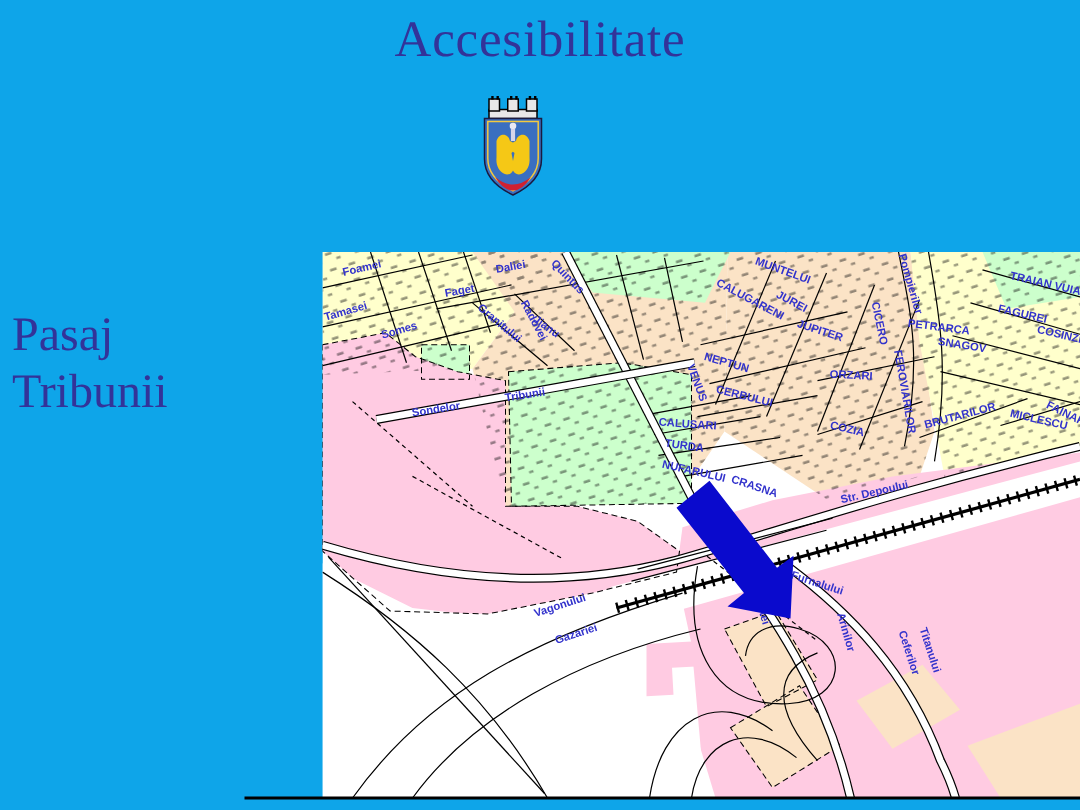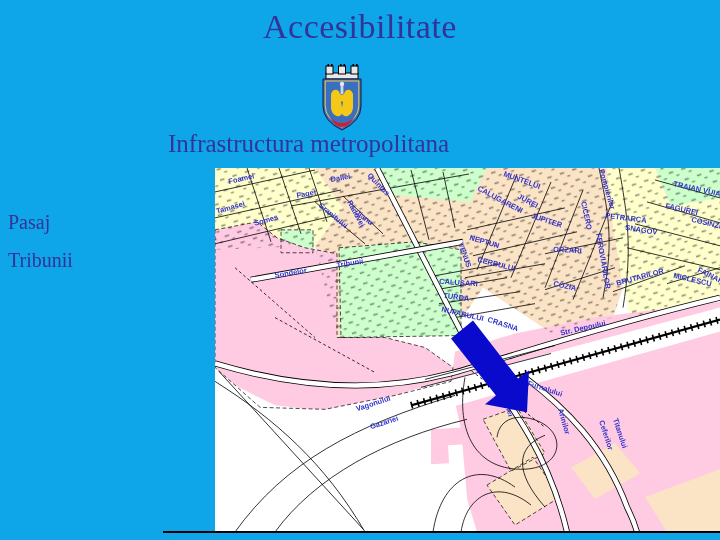--- a/index.html
+++ b/index.html
@@ -7,21 +7,21 @@
     --pink:#FFCBE2; --green:#CCFFCC; --cream:#FFFFCC; --peach:#FBE3C6;
   }
   html,body{margin:0;padding:0;background:#888;}
   .slide{position:relative;width:720px;height:540px;background:#0ea5e9;overflow:hidden;
          font-family:"Liberation Serif",serif;}
   .title{position:absolute;top:8px;left:0;right:0;margin:0;text-align:center;
          font-size:34px;font-weight:400;color:var(--heading);letter-spacing:.5px;}
   .crest{position:absolute;left:317px;top:64px;width:50px;height:69px;}
   .subtitle{position:absolute;left:168px;top:130px;margin:0;font-size:25px;font-weight:400;
             color:var(--heading);}
-  .side-label{position:absolute;left:8px;top:203px;font-size:20px;color:var(--heading);
+  .side-label{position:absolute;left:8px;top:203px;font-size:32px;color:var(--heading);
               line-height:38px;}
   .map{position:absolute;left:215px;top:168px;width:505px;height:364px;}
   .map svg{display:block;width:100%;height:100%;}
   .bottom-rule{position:absolute;left:163px;top:531px;width:557px;height:2px;background:#000;}
 
   .f-pink{fill:var(--pink);} .f-green{fill:var(--green);}
   .f-cream{fill:var(--cream);} .f-peach{fill:var(--peach);}
   .rim{fill:none;stroke:#000;stroke-width:.7;stroke-dasharray:4 2.5;}
   .st{fill:none;stroke:#000;stroke-width:.8;}
   .st-d{fill:none;stroke:#000;stroke-width:.8;stroke-dasharray:3 2.5;}
@@ -59,21 +59,20 @@
         <path d="M8.2,17 H41.8 V41.5 Q41.8,55 25,63.2 Q8.2,55 8.2,41.5 Z" fill="none" stroke="#f3c93f" stroke-width="1"></path>
         <circle cx="25" cy="20" r="2.2" fill="#e8e8f4"></circle>
         <rect x="23.6" y="22" width="2.8" height="8" fill="#d5d5ea"></rect>
         <path d="M14,30 c2,-6 8,-5 9,0 c4,1 4,6 1,8 l1.5,8 c0.5,5 -3,7 -6,6 c-4,-1.5 -6,-6 -5.5,-11 z" fill="#f5c816"></path>
         <path d="M36,30 c-2,-6 -8,-5 -9,0 c-4,1 -4,6 -1,8 l-1.5,8 c-0.5,5 3,7 6,6 c4,-1.5 6,-6 5.5,-11 z" fill="#f5c816"></path>
         <path d="M13,54 q12,10 24,0 q-5.5,9 -12,9 q-6.5,0 -12,-9 z" fill="#cf2030"></path>
       </g>
     </svg>
   </div>
 
-  <h2 class="subtitle">Infrastructura metropolitana</h2>
 
   <div class="side-label">
     <div>Pasaj</div>
     <div>Tribunii</div>
   </div>
 
   <div class="map">
     <svg viewBox="0 0 505 365" preserveAspectRatio="none">
       <defs>
         <pattern id="bld" width="13" height="11" patternUnits="userSpaceOnUse" patternTransform="rotate(-18)">

